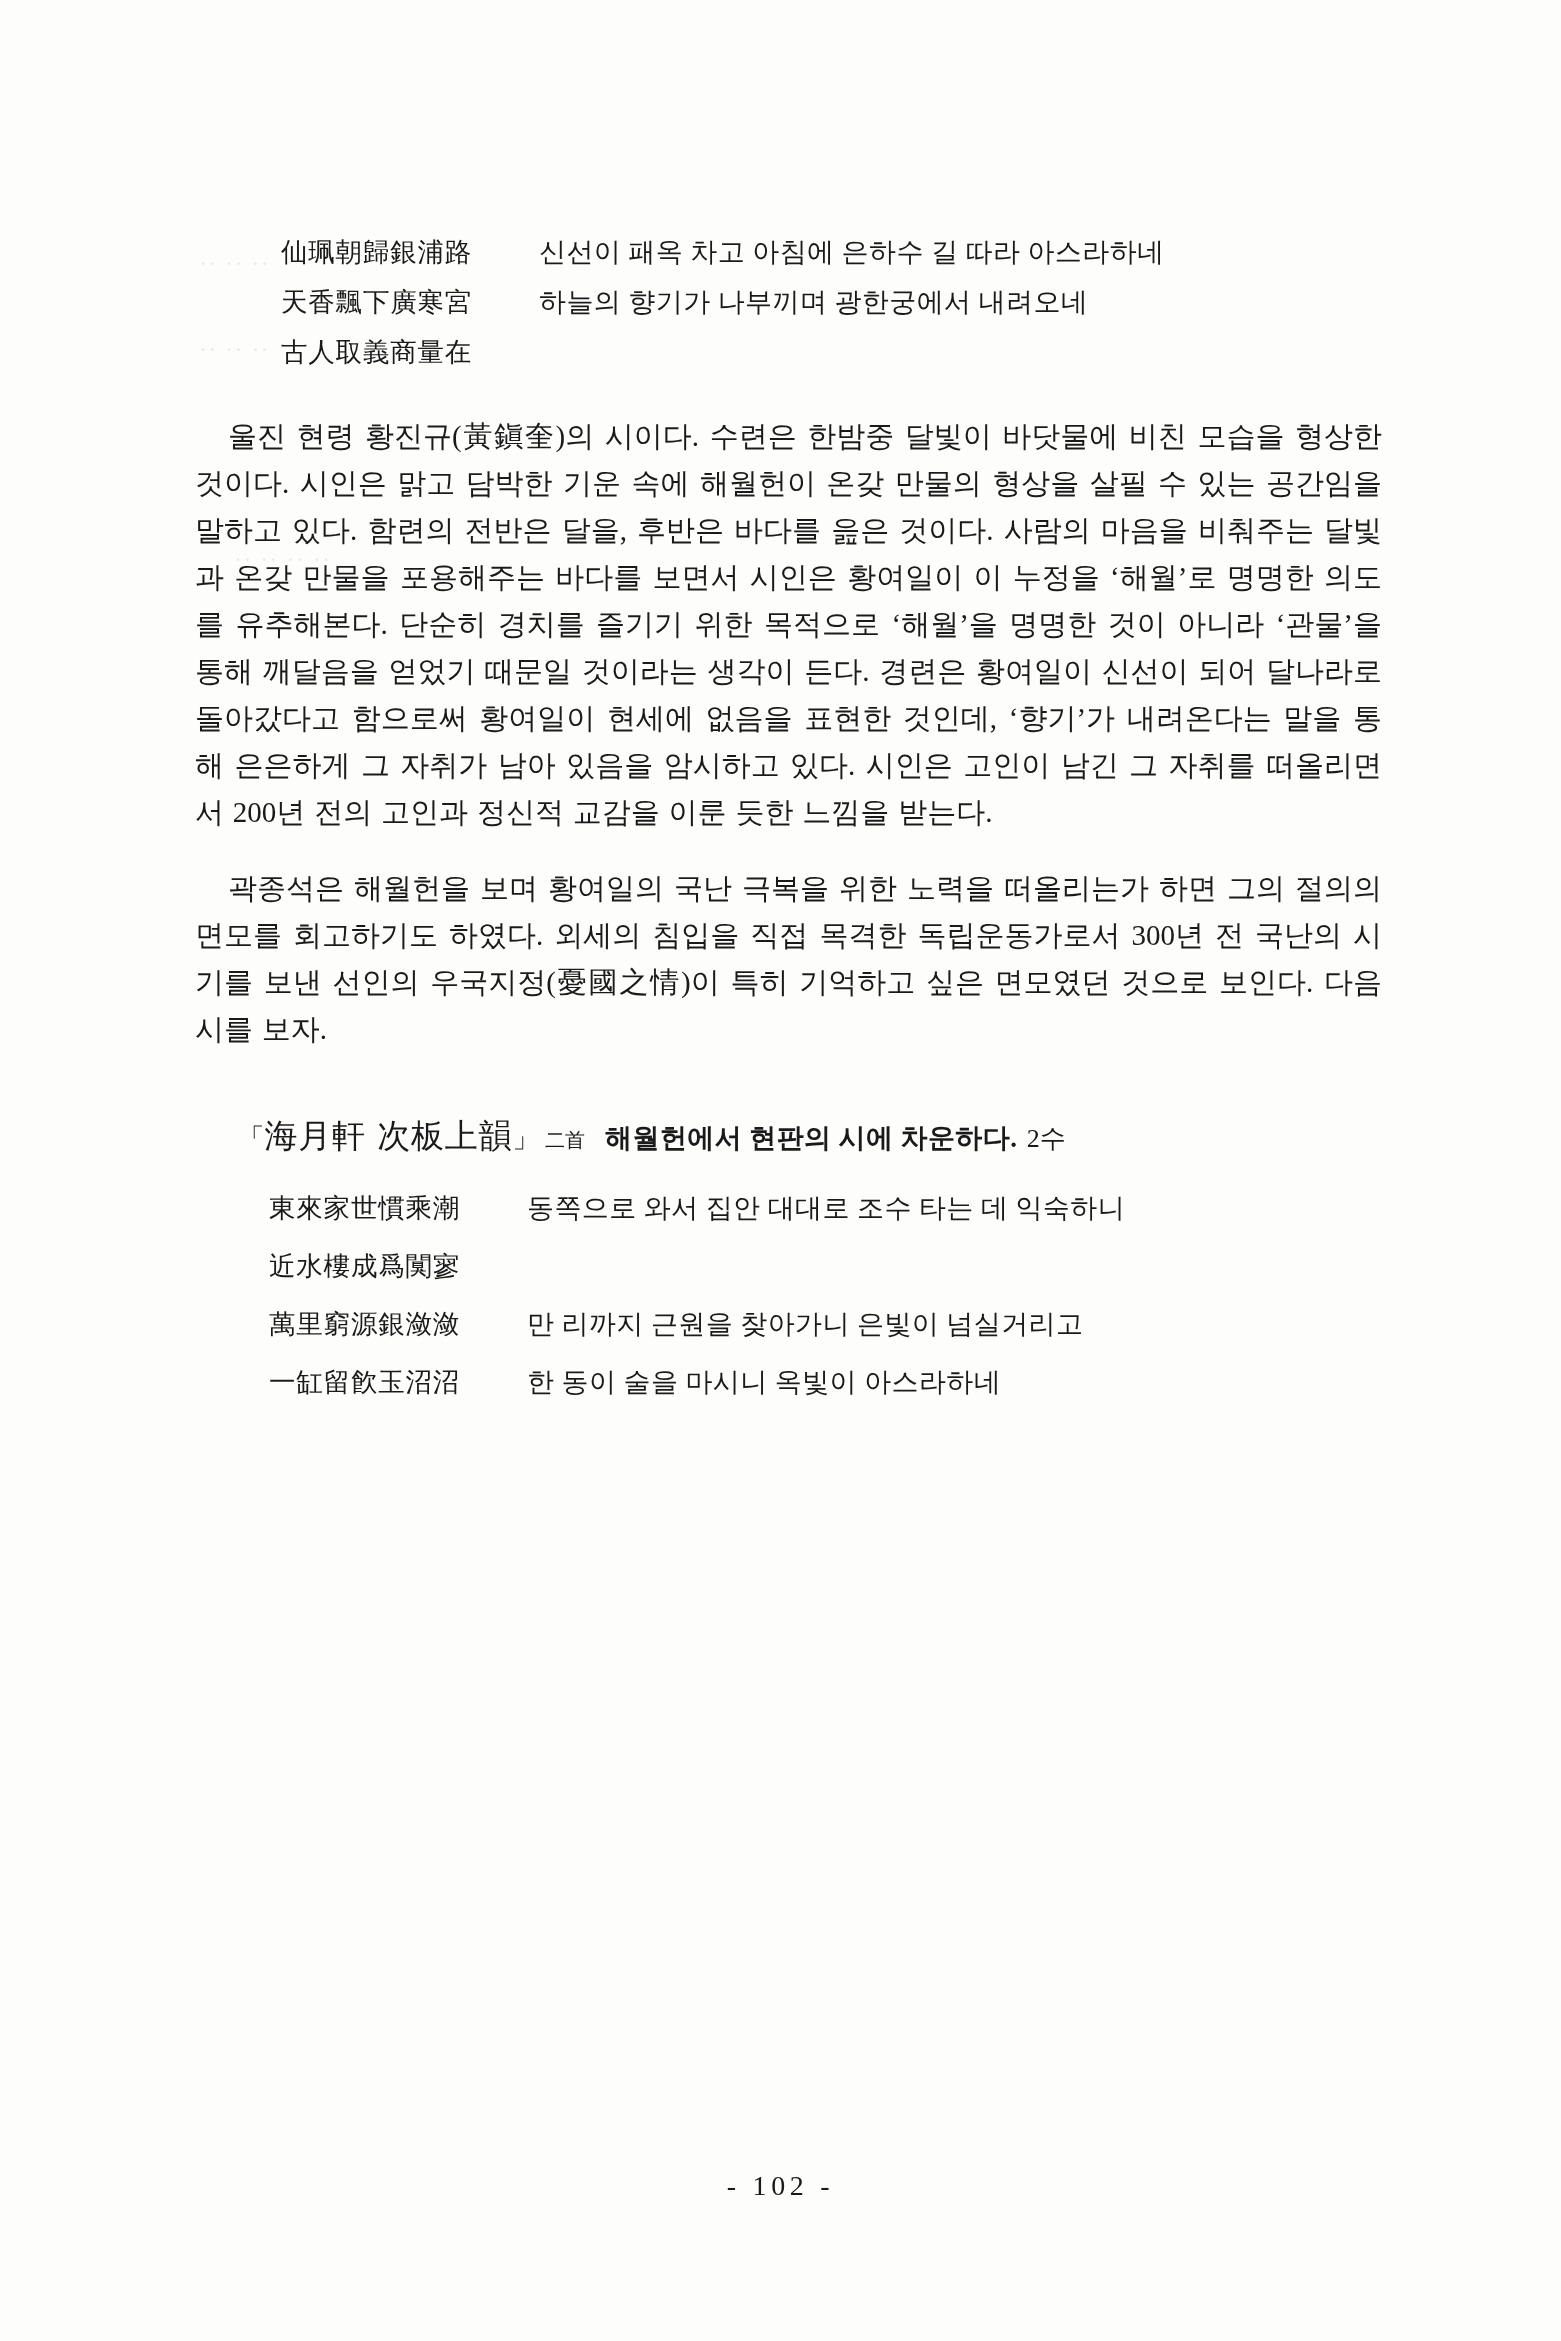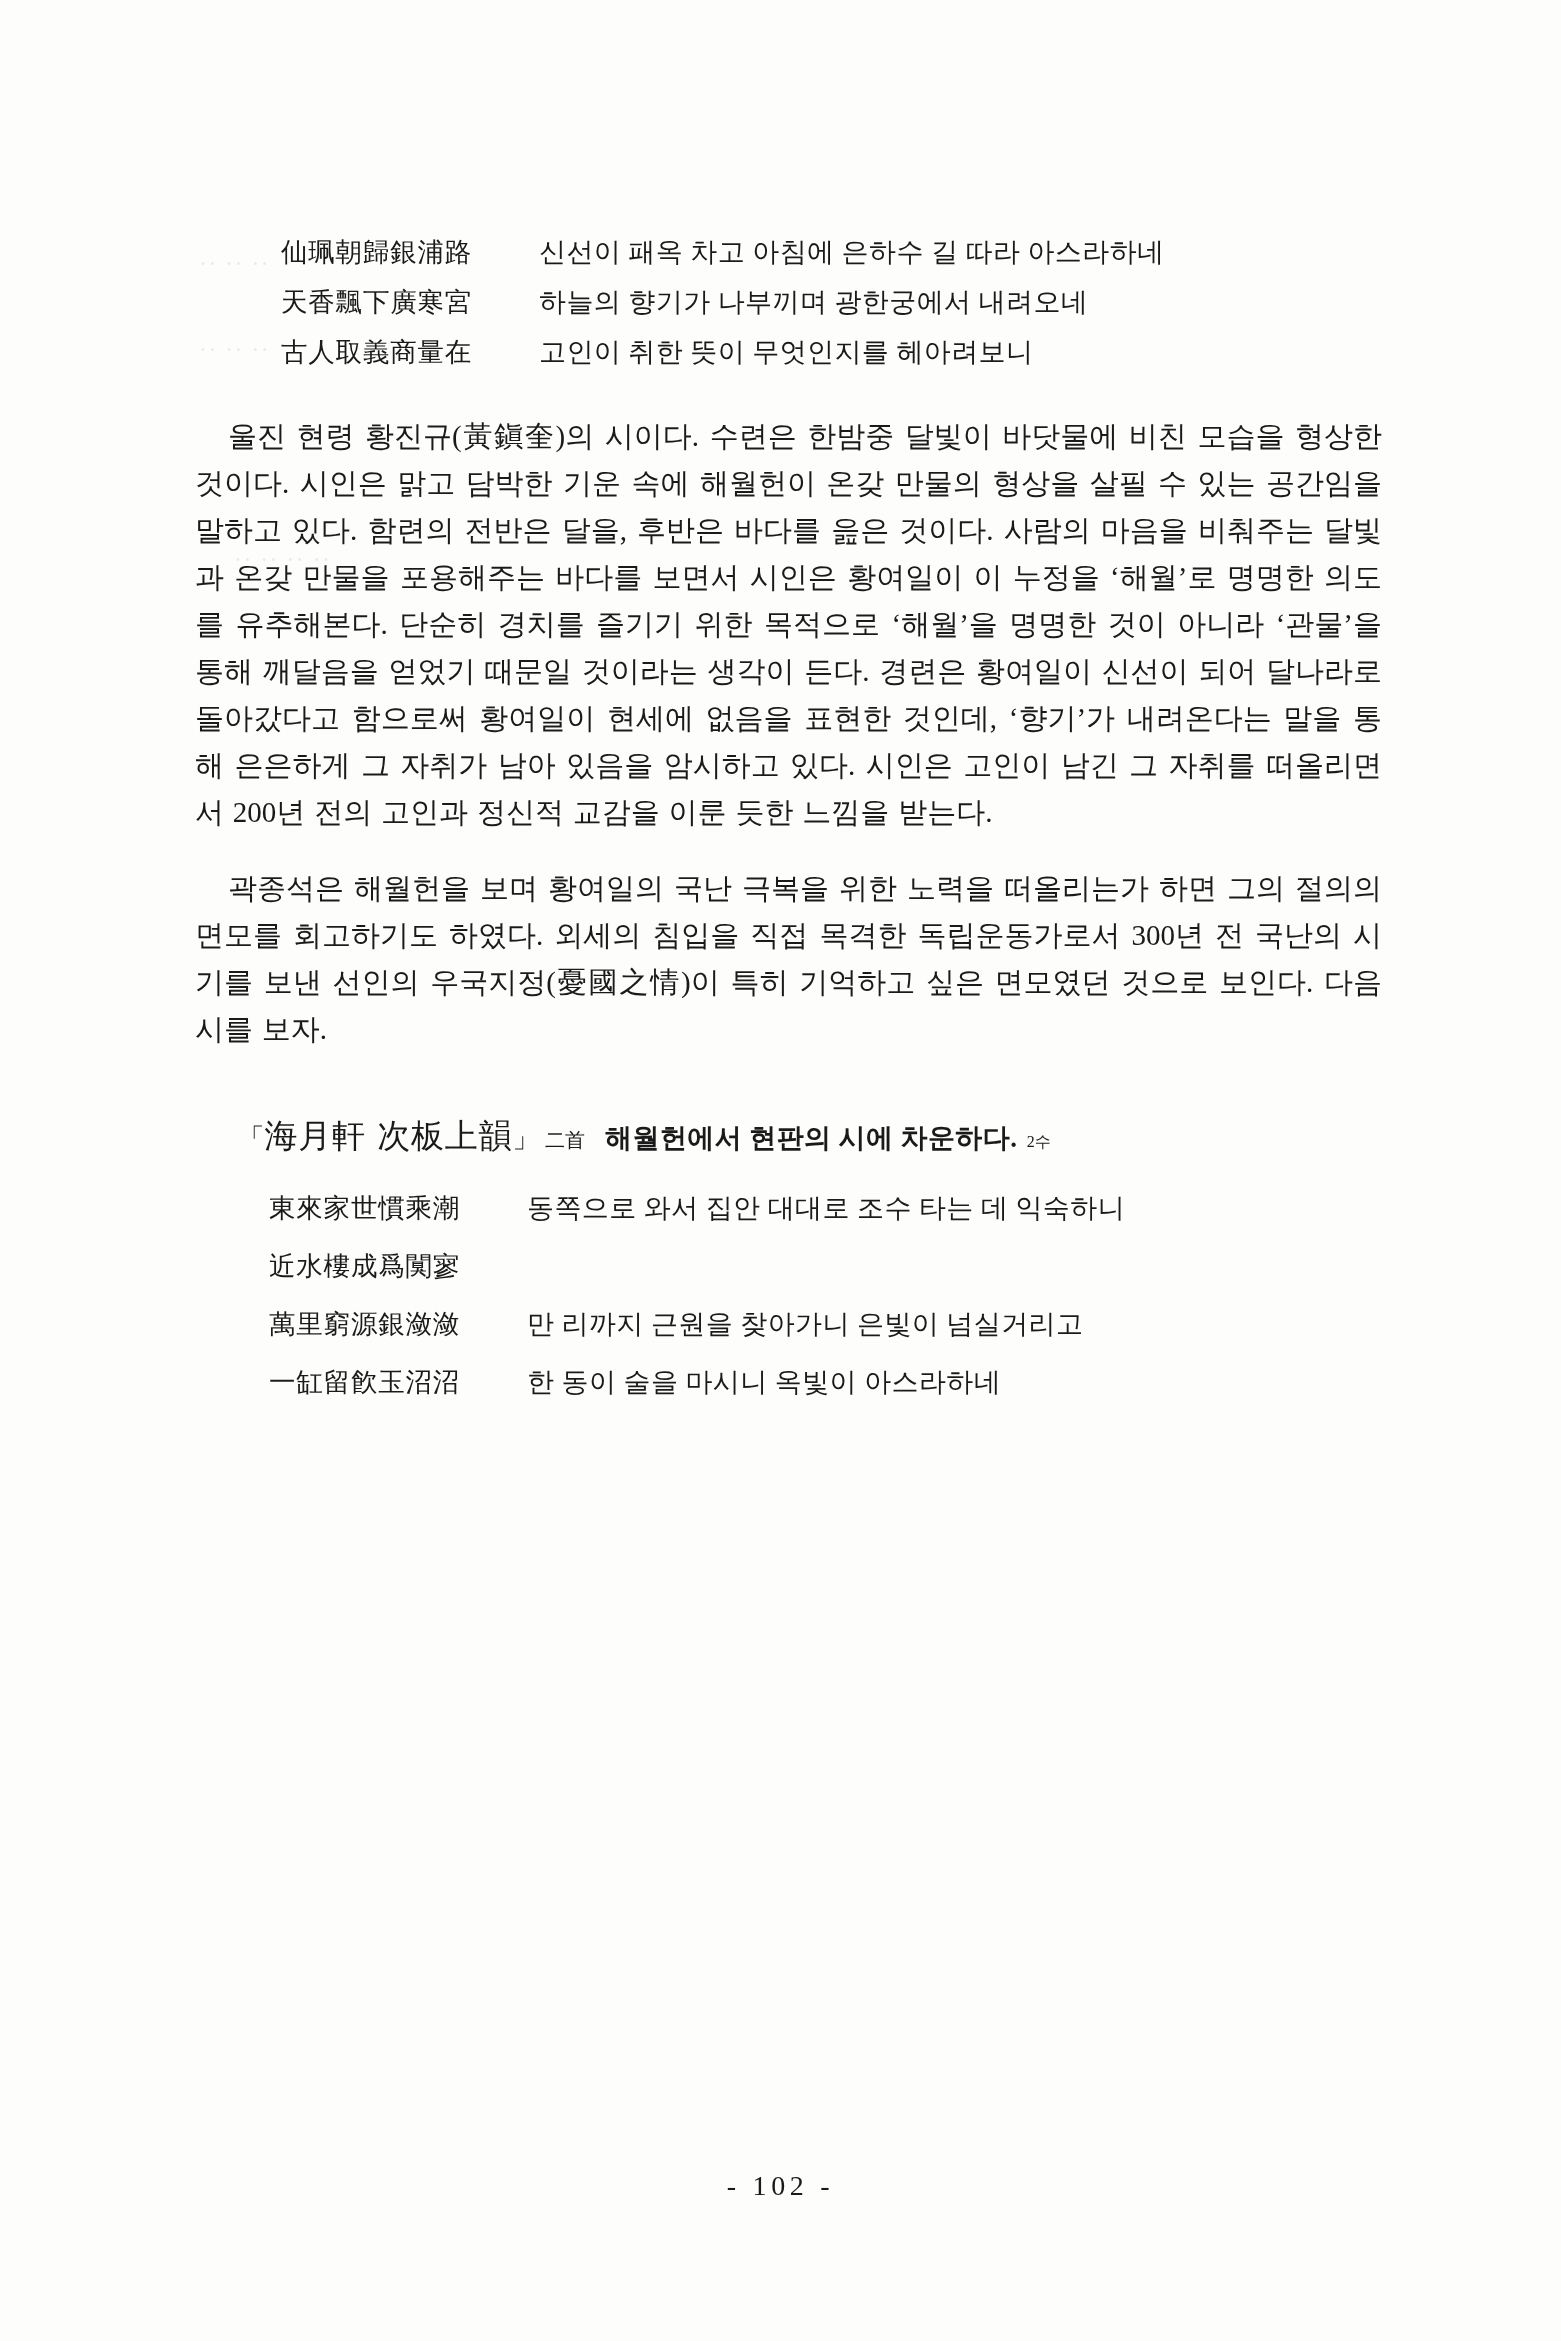--- a/index.html
+++ b/index.html
@@ -96,21 +96,21 @@
     font-size: 20px;
     margin-left: 6.2px;
     margin-right: 20px;
   }
   .poem-heading .title-kor {
     font-size: 27px;
     font-weight: bold;
     letter-spacing: 0.4px;
   }
   .poem-heading .count-kor {
-    font-size: 16px;
+    font-size: 26px;
     margin-left: 9.4px;
   }
 
   .poem-bottom {
     margin-top: 31px;
   }
   .poem-bottom .poem-line { margin-bottom: 22px; }
   .poem-bottom .hanja { padding-left: 74px; }
 
   
@@ -141,21 +141,20 @@
       <div class="poem-line">
         <span class="hanja">仙珮朝歸銀浦路</span>
         <span class="trans">신선이 패옥 차고 아침에 은하수 길 따라 아스라하네</span>
       </div>
       <div class="poem-line">
         <span class="hanja">天香飄下廣寒宮</span>
         <span class="trans">하늘의 향기가 나부끼며 광한궁에서 내려오네</span>
       </div>
       <div class="poem-line">
         <span class="hanja">古人取義商量在</span>
-        <span class="trans">고인이 취한 뜻이 무엇인지를 헤아려보니</span>
       </div>
     </div>
 
     <p class="para indent">울진 현령 황진규(黃鎭奎)의 시이다. 수련은 한밤중 달빛이 바닷물에 비친 모습을 형상한 것이다. 시인은 맑고 담박한 기운 속에 해월헌이 온갖 만물의 형상을 살필 수 있는 공간임을 말하고 있다. 함련의 전반은 달을, 후반은 바다를 읊은 것이다. 사람의 마음을 비춰주는 달빛과 온갖 만물을 포용해주는 바다를 보면서 시인은 황여일이 이 누정을 ‘해월’로 명명한 의도를 유추해본다. 단순히 경치를 즐기기 위한 목적으로 ‘해월’을 명명한 것이 아니라 ‘관물’을 통해 깨달음을 얻었기 때문일 것이라는 생각이 든다. 경련은 황여일이 신선이 되어 달나라로 돌아갔다고 함으로써 황여일이 현세에 없음을 표현한 것인데, ‘향기’가 내려온다는 말을 통해 은은하게 그 자취가 남아 있음을 암시하고 있다. 시인은 고인이 남긴 그 자취를 떠올리면서 200년 전의 고인과 정신적 교감을 이룬 듯한 느낌을 받는다.</p>
     <p class="para indent tight">곽종석은 해월헌을 보며 황여일의 국난 극복을 위한 노력을 떠올리는가 하면 그의 절의의 면모를 회고하기도 하였다. 외세의 침입을 직접 목격한 독립운동가로서 300년 전 국난의 시기를 보낸 선인의 우국지정(憂國之情)이 특히 기억하고 싶은 면모였던 것으로 보인다. 다음 시를 보자.</p>
 
     <div class="poem-heading">
       <span class="bracket">「</span>
       <span class="title-hanja">海月軒 次板上韻</span>
       <span class="bracket">」</span>

